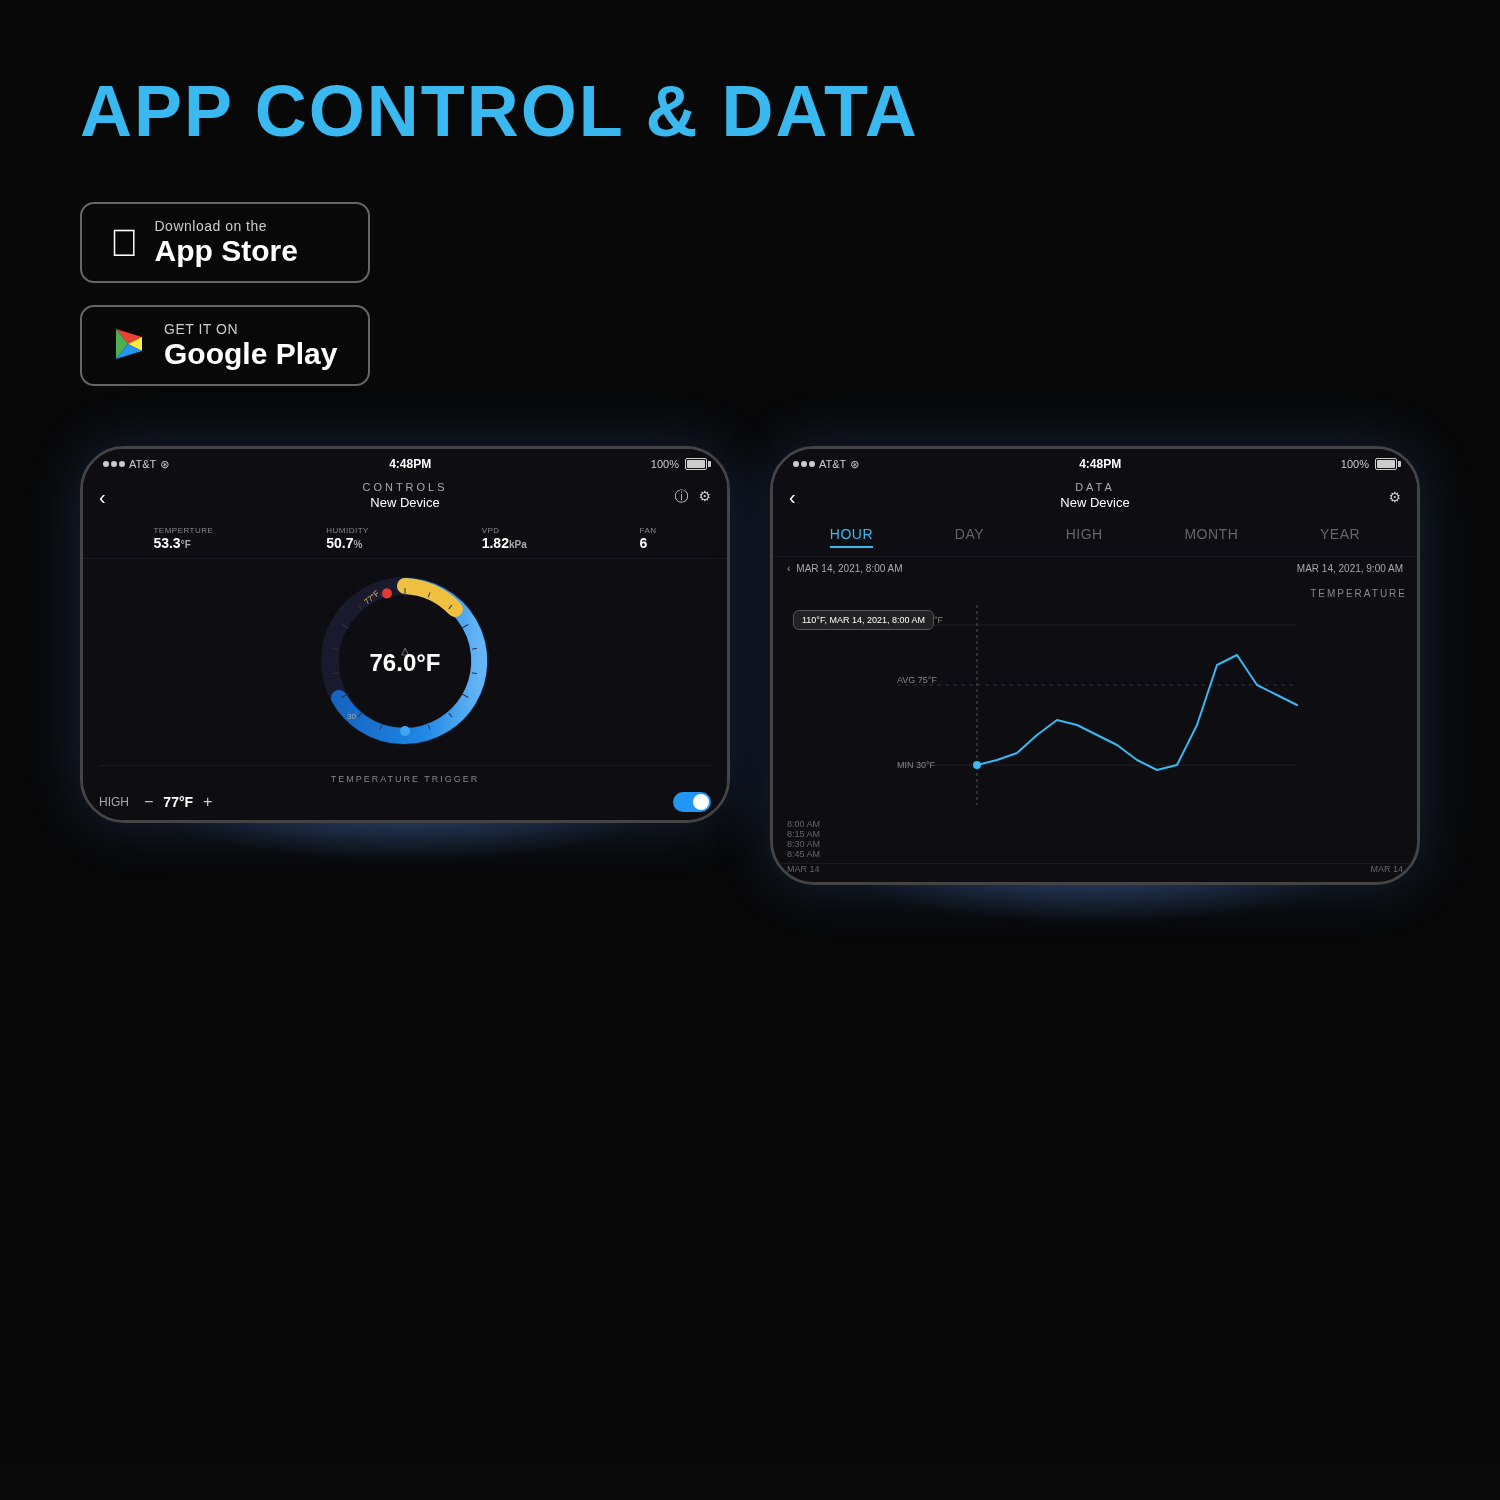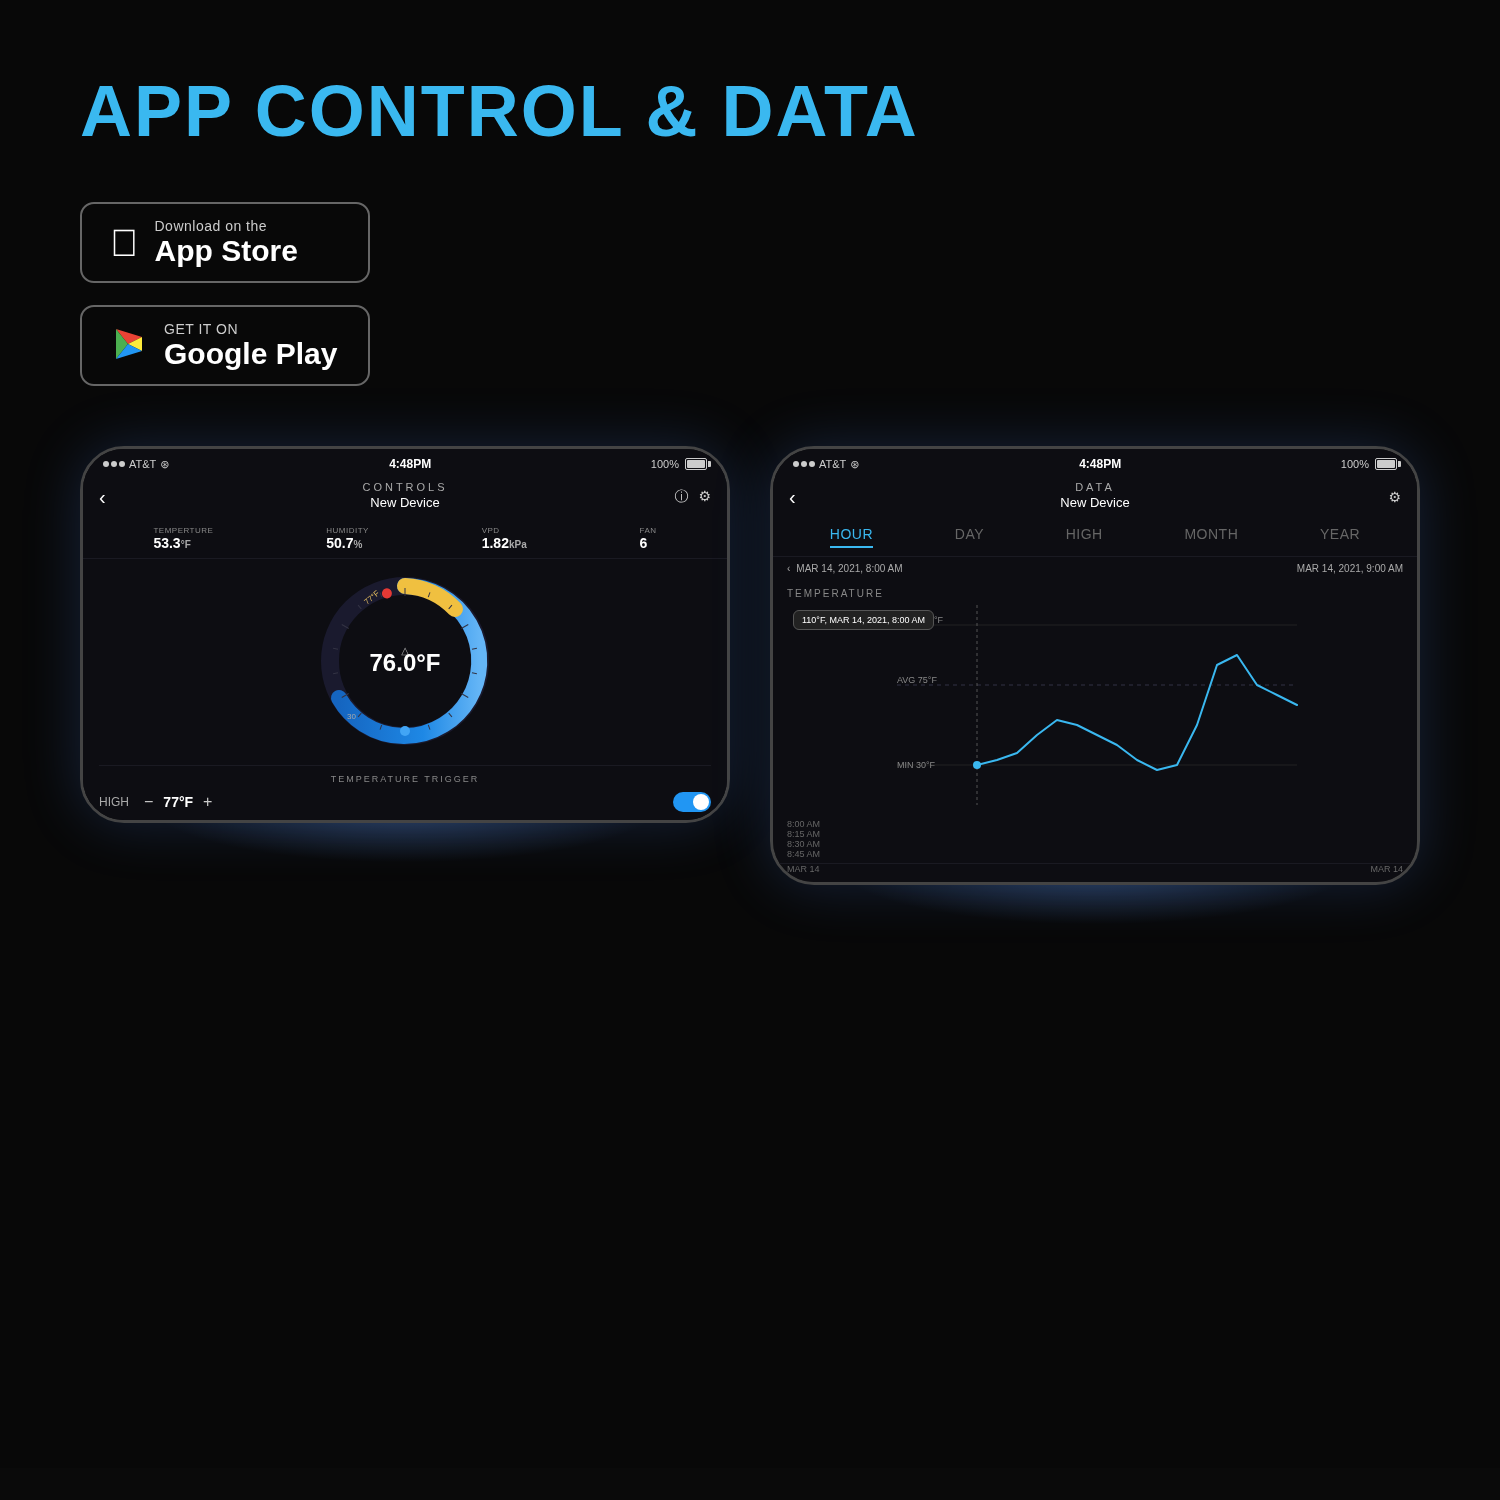--- a/index.html
+++ b/index.html
@@ -430,21 +430,21 @@
     }
 
     
     .chart-area {
       background: #0d0d12;
       padding: 8px 10px 8px 14px;
       position: relative;
     }
 
     .chart-title {
-      text-align: left;
+      text-align: right;
       font-size: 10px;
       letter-spacing: 2px;
       color: #888;
       text-transform: uppercase;
       margin-bottom: 6px;
     }
 
     .chart-svg {
       width: 100%;
       height: 200px;

